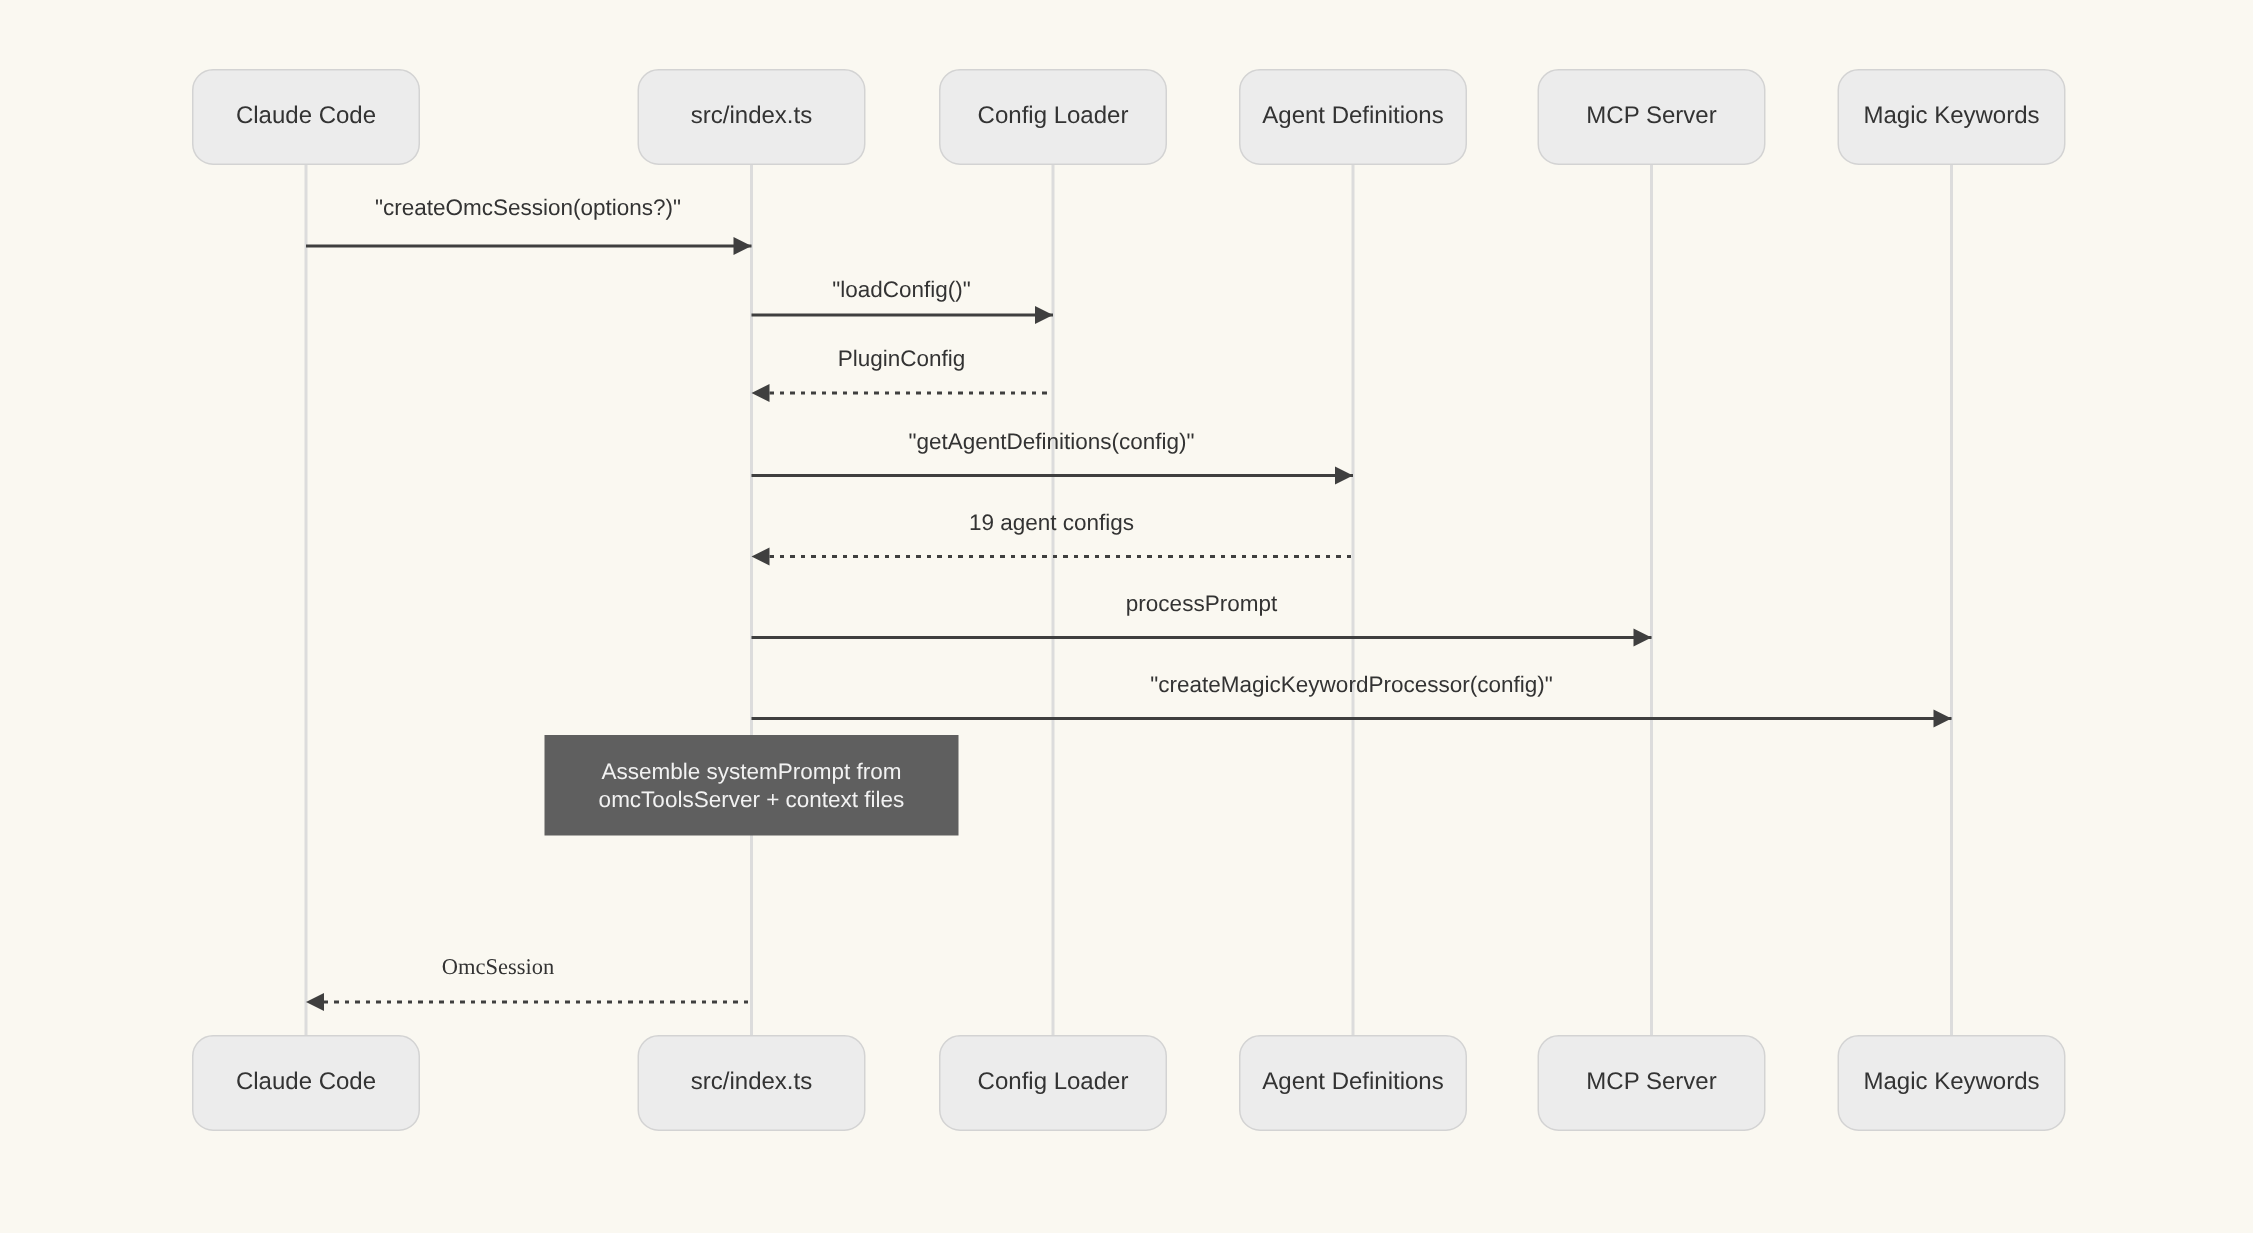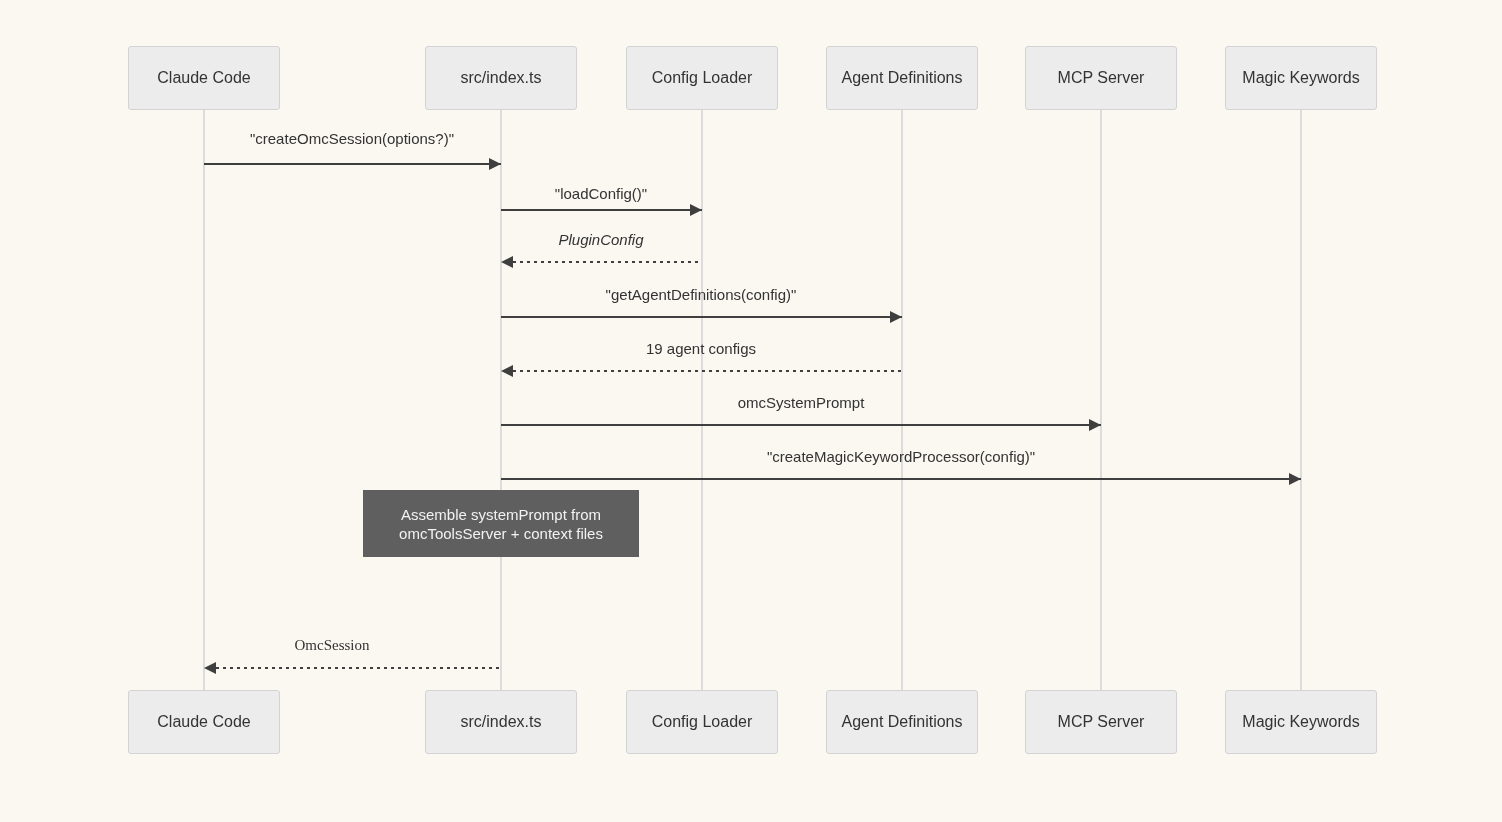--- a/index.html
+++ b/index.html
@@ -10,21 +10,21 @@
     color: #333333;
     overflow: hidden;
   }
   .stage { position: relative; width: 1502px; height: 822px; }
 
   .actor-box {
     position: absolute;
     width: 150px; height: 62px;
     background: #ECECEC;
     border: 1px solid #D3D3D3;
-    border-radius: 3px;
+    border-radius: 14px;
     display: flex; align-items: center; justify-content: center;
     font-size: 16px;
     color: #333333;
     white-space: nowrap;
   }
 
   .lifeline {
     position: absolute;
     width: 2px; top: 110px; height: 580px;
     background: #DCDCDC;
@@ -95,33 +95,33 @@
   <div class="actor-box" style="left:1225px; top:46px;">Magic Keywords</div>
 
   <div class="msg-label" style="left:352px; top:130px;">"createOmcSession(options?)"</div>
   <div class="msg-line-solid" style="left:204px; top:163px; width:297px;"></div>
   <div class="arrow-right" style="left:489px; top:158px;"></div>
 
   <div class="msg-label" style="left:601px; top:185px;">"loadConfig()"</div>
   <div class="msg-line-solid" style="left:501px; top:209px; width:201px;"></div>
   <div class="arrow-right" style="left:690px; top:204px;"></div>
 
-  <div class="msg-label" style="left:601px; top:231px;font-style:italic;">PluginConfig</div>
+  <div class="msg-label" style="left:601px; top:231px;">PluginConfig</div>
   <div class="msg-line-dashed" style="left:513px; top:261px; width:189px;"></div>
   <div class="arrow-left" style="left:501px; top:256px;"></div>
 
   <div class="msg-label" style="left:701px; top:286px;">"getAgentDefinitions(config)"</div>
   <div class="msg-line-solid" style="left:501px; top:316px; width:401px;"></div>
   <div class="arrow-right" style="left:890px; top:311px;"></div>
 
   <div class="msg-label" style="left:701px; top:340px;">19 agent configs</div>
   <div class="msg-line-dashed" style="left:513px; top:370px; width:389px;"></div>
   <div class="arrow-left" style="left:501px; top:365px;"></div>
 
-  <div class="msg-label" style="left:801px; top:394px;">omcSystemPrompt</div>
+  <div class="msg-label" style="left:801px; top:394px;">processPrompt</div>
   <div class="msg-line-solid" style="left:501px; top:424px; width:600px;"></div>
   <div class="arrow-right" style="left:1089px; top:419px;"></div>
 
   <div class="msg-label" style="left:901px; top:448px;">"createMagicKeywordProcessor(config)"</div>
   <div class="msg-line-solid" style="left:501px; top:478px; width:800px;"></div>
   <div class="arrow-right" style="left:1289px; top:473px;"></div>
 
   <div class="note" style="left:363px; top:490px; width:276px; height:67px;">
     <span>Assemble systemPrompt from</span>
     <span>omcToolsServer + context files</span>

